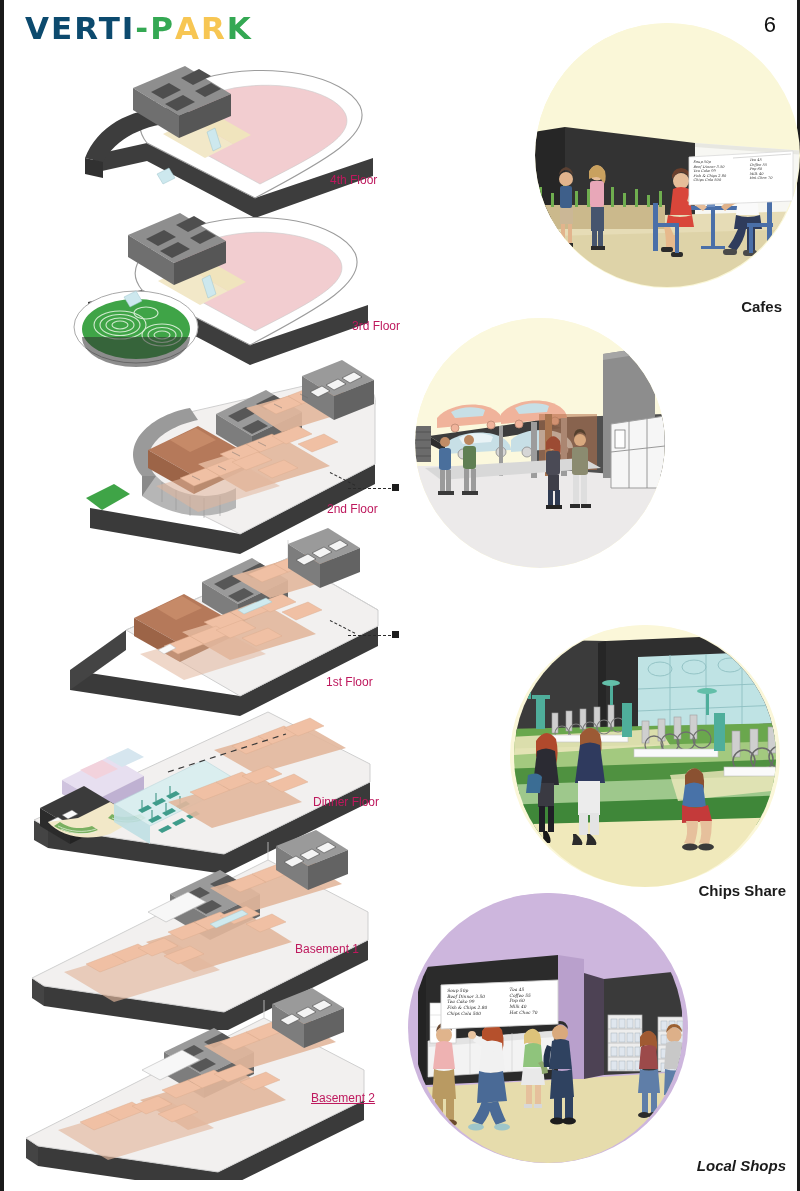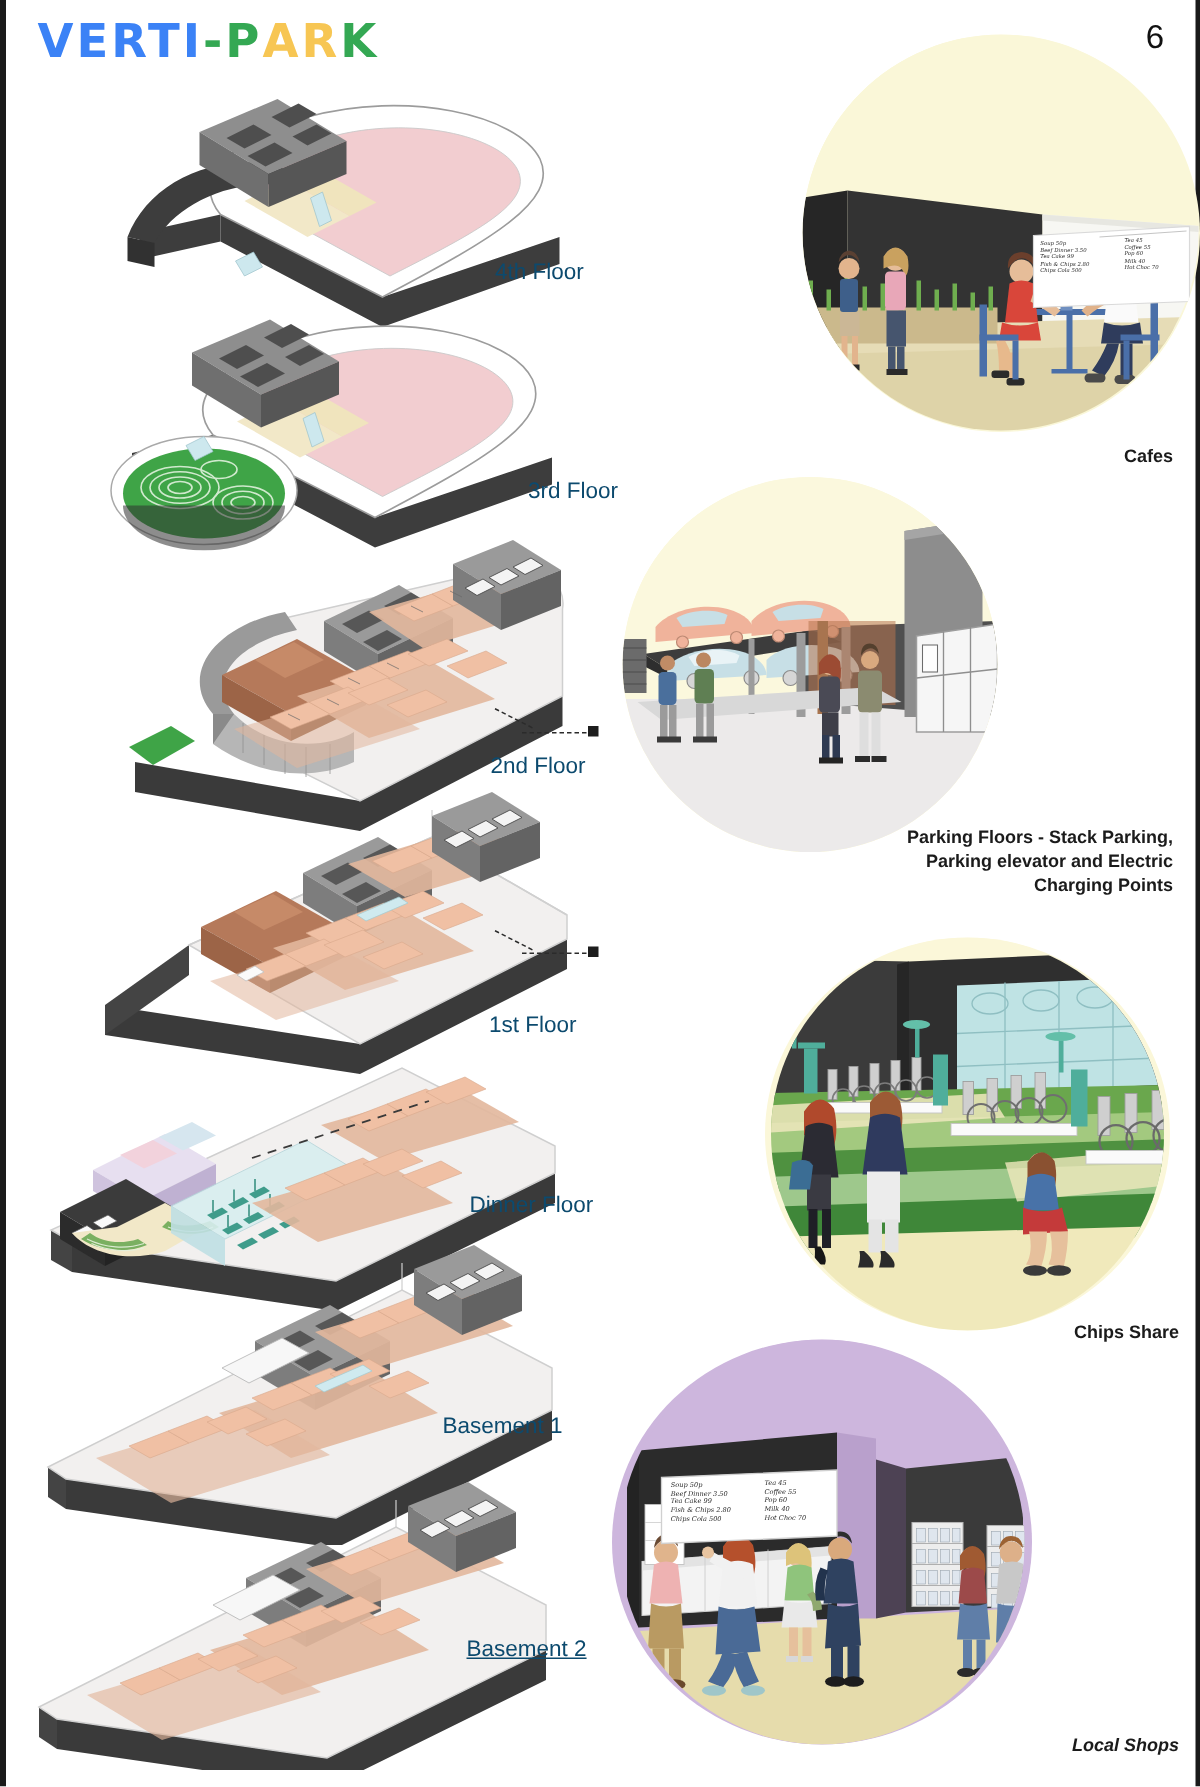--- a/index.html
+++ b/index.html
@@ -12,28 +12,28 @@
   
   #sheet{position:absolute;inset:0;background:#fff;}
   .edge-left{position:absolute;left:0;top:0;width:4px;height:1191px;background:#1a1a1a;}
   .edge-right{position:absolute;right:0;top:0;width:3px;height:1191px;background:#1a1a1a;}
 
   
   #logo{position:absolute;left:25px;top:10px;height:36px;display:flex;align-items:center;
         font-weight:bold;font-size:31px;letter-spacing:2px;}
   #logo .seg{display:inline-block;font-family:"DejaVu Sans",sans-serif;font-weight:900;
         -webkit-text-stroke:0px;}
-  .lg-dark{color:#3b82f6;}
+  .lg-dark{color:#0c4a6e;}
   .lg-green{color:#34a853;}
   .lg-gold{color:#f7c653;}
   #pagenum{position:absolute;right:24px;top:12px;font-size:22px;color:#111;font-weight:400;}
 
   
-  .floorlabel{position:absolute;font-size:15px;color:#0c4a6e;white-space:nowrap;}
-  .caption{position:absolute;font-size:12px;font-weight:bold;color:#1b1b1b;
+  .floorlabel{position:absolute;font-size:12px;color:#be185d;white-space:nowrap;}
+  .caption{position:absolute;font-size:15px;font-weight:bold;color:#1b1b1b;
            text-align:right;line-height:1.32;white-space:pre-line;}
 
   
   #axo{position:absolute;left:0;top:40px;width:420px;height:1130px;}
   .leader{position:absolute;border-top:1.6px dashed #2b2b2b;}
   .leader-sq{position:absolute;width:7px;height:7px;background:#1d1d1d;}
 
   
   .render{position:absolute;border-radius:50%;overflow:hidden;}
   .board{position:absolute;background:#fdfdfb;border:1px solid #cfcfcf;}
@@ -668,23 +668,20 @@
           <path d="M159,119 q6,-9 12,-1 q-1,-7 -6,-7 q-6,0 -6,8 Z" fill="#54402e"></path>
           <rect x="157" y="129" width="16" height="28" fill="#8b8b70" rx="3"></rect>
           <rect x="158" y="157" width="6" height="30" fill="#dedede"></rect>
           <rect x="166" y="157" width="6" height="30" fill="#dedede"></rect>
           <rect x="155" y="186" width="10" height="4" fill="#2b2b2b"></rect>
           <rect x="166" y="186" width="10" height="4" fill="#2b2b2b"></rect>
         </g>
       </g>
     </svg>
   </div>
-  <div class="caption" style="right:18px;top:551px;width:220px;">Parking Floors  - Stack Parking,
-Parking elevator and Electric
-Charging Points</div>
 
   <div class="render" style="left:510px;top:625px;width:270px;height:262px;background:#fbf7d9;">
     <svg width="270" height="262" style="position:absolute;left:0;top:0;">
       <defs>
           <clipPath id="c3">
             <circle cx="135" cy="131" r="131"></circle>
           </clipPath>
         </defs>
       <g clip-path="url(#c3)">
         <rect x="0" y="0" width="270" height="262" fill="#fbf7d9"></rect>

